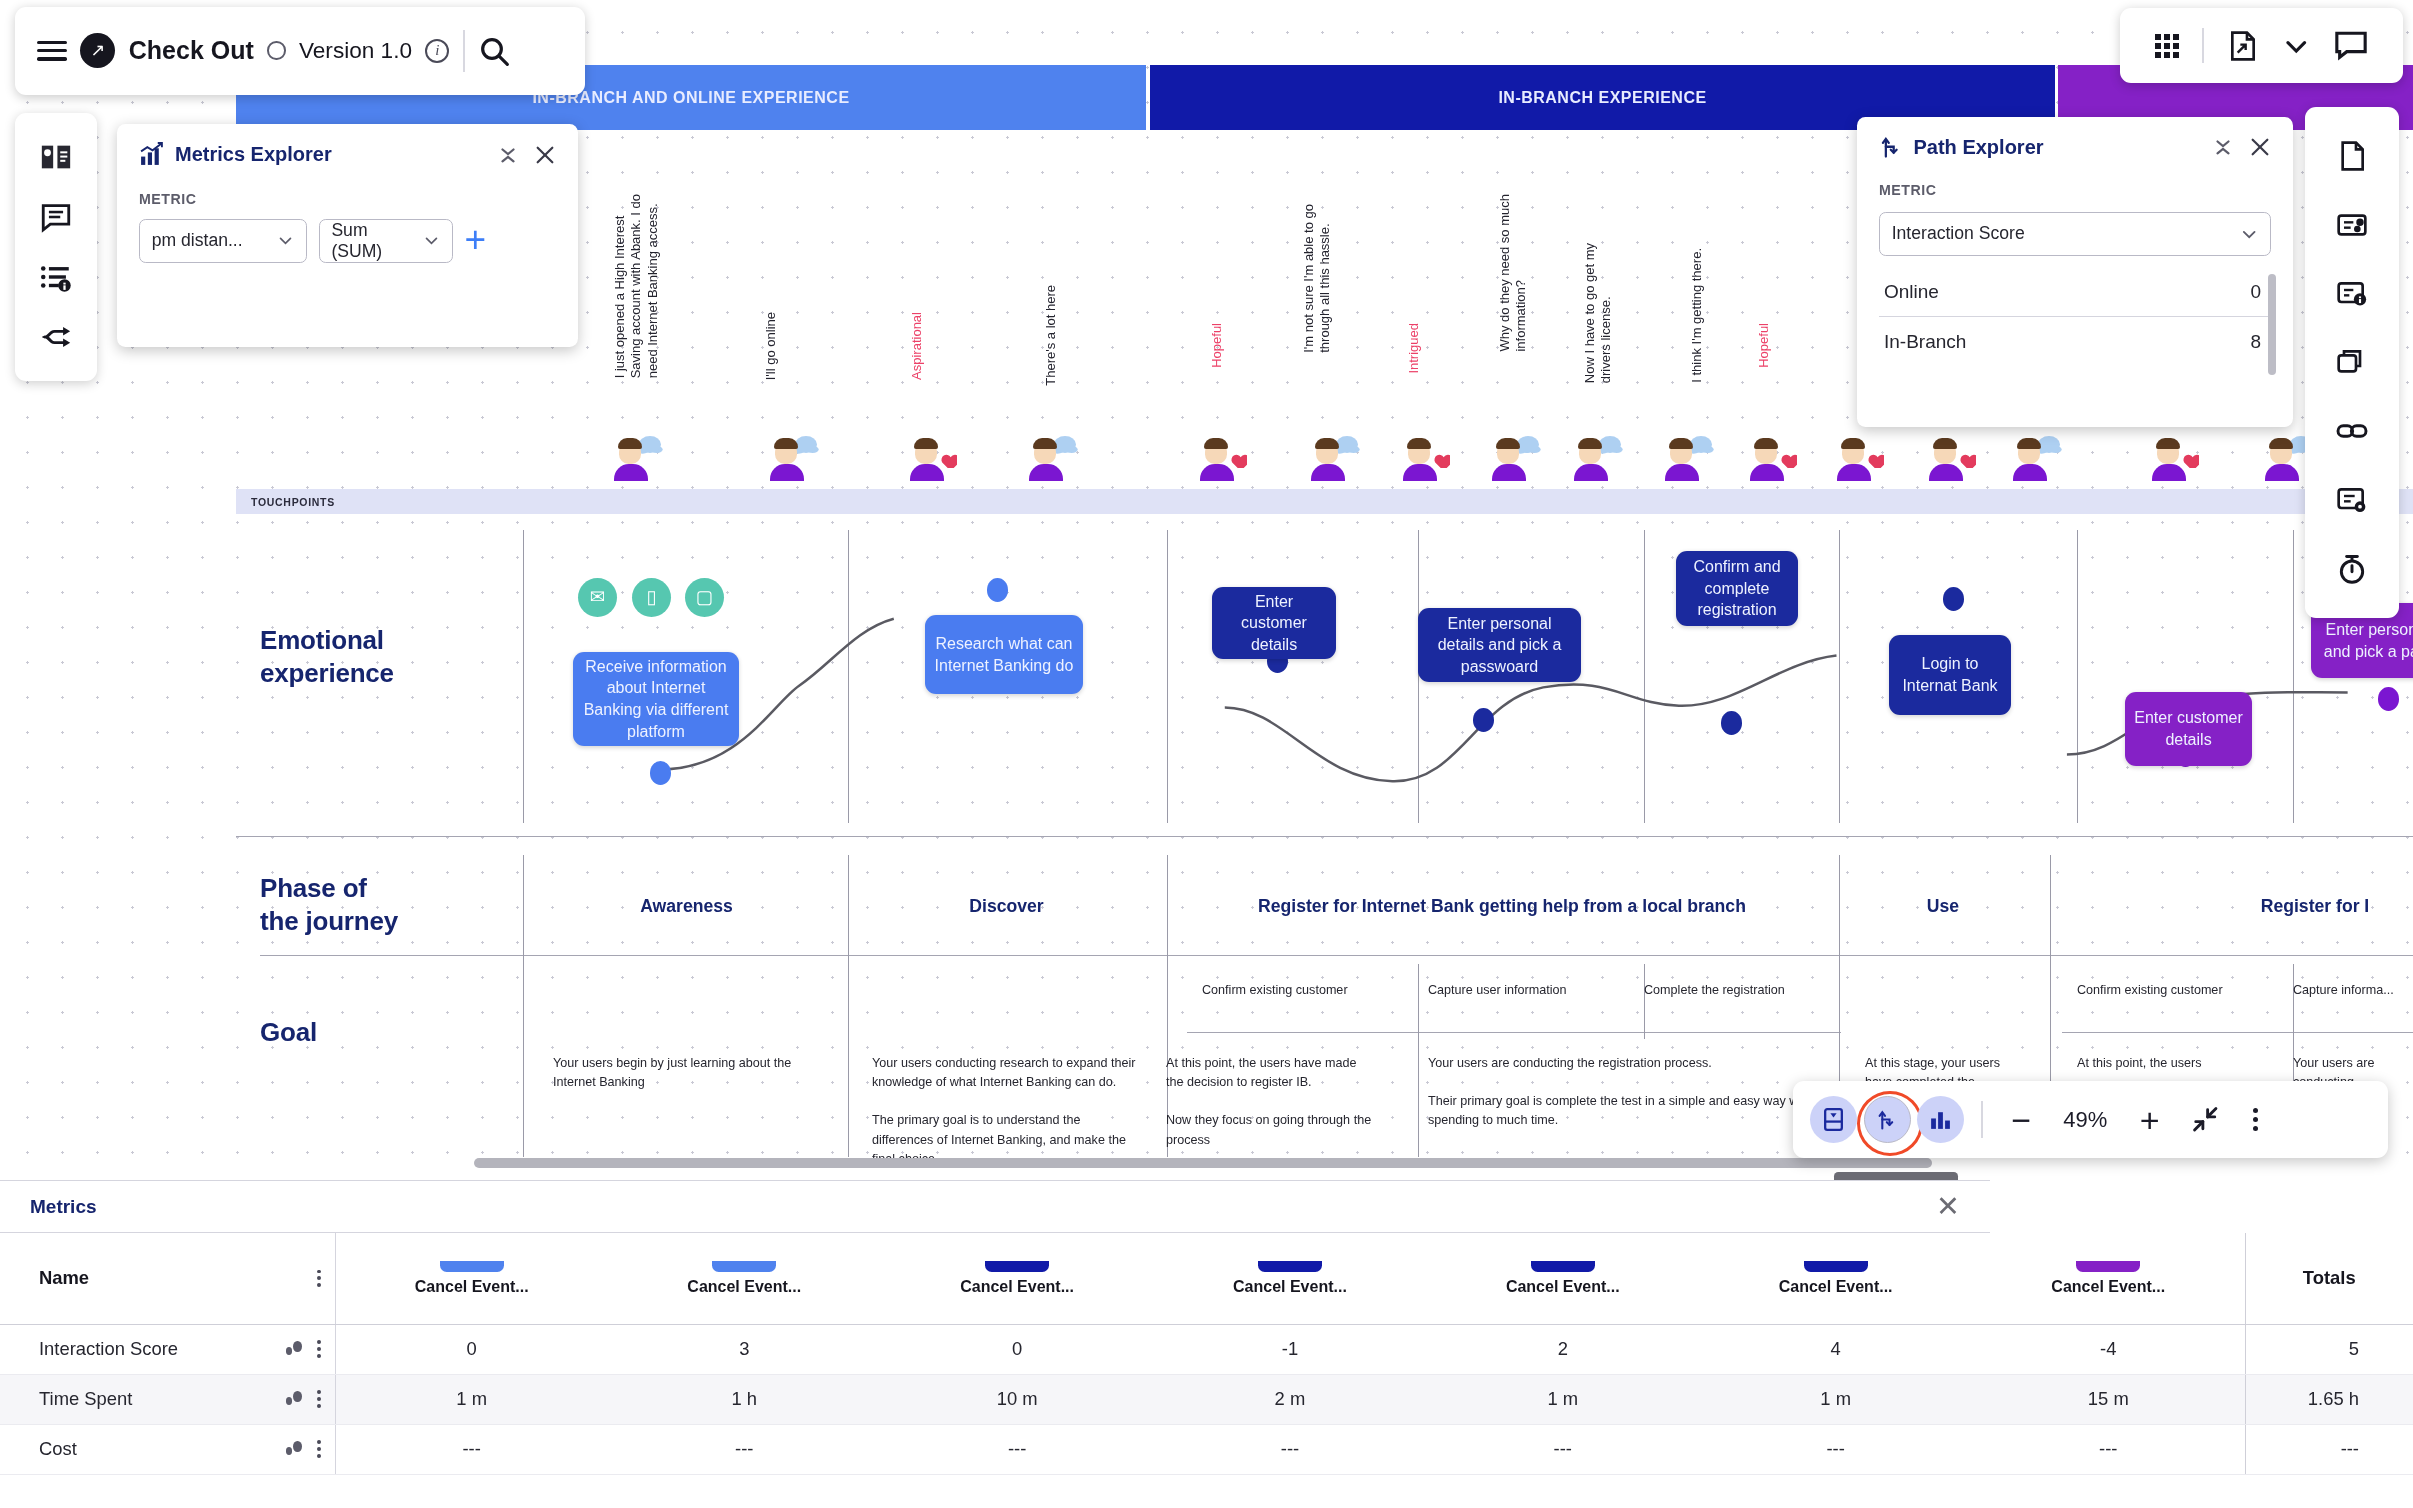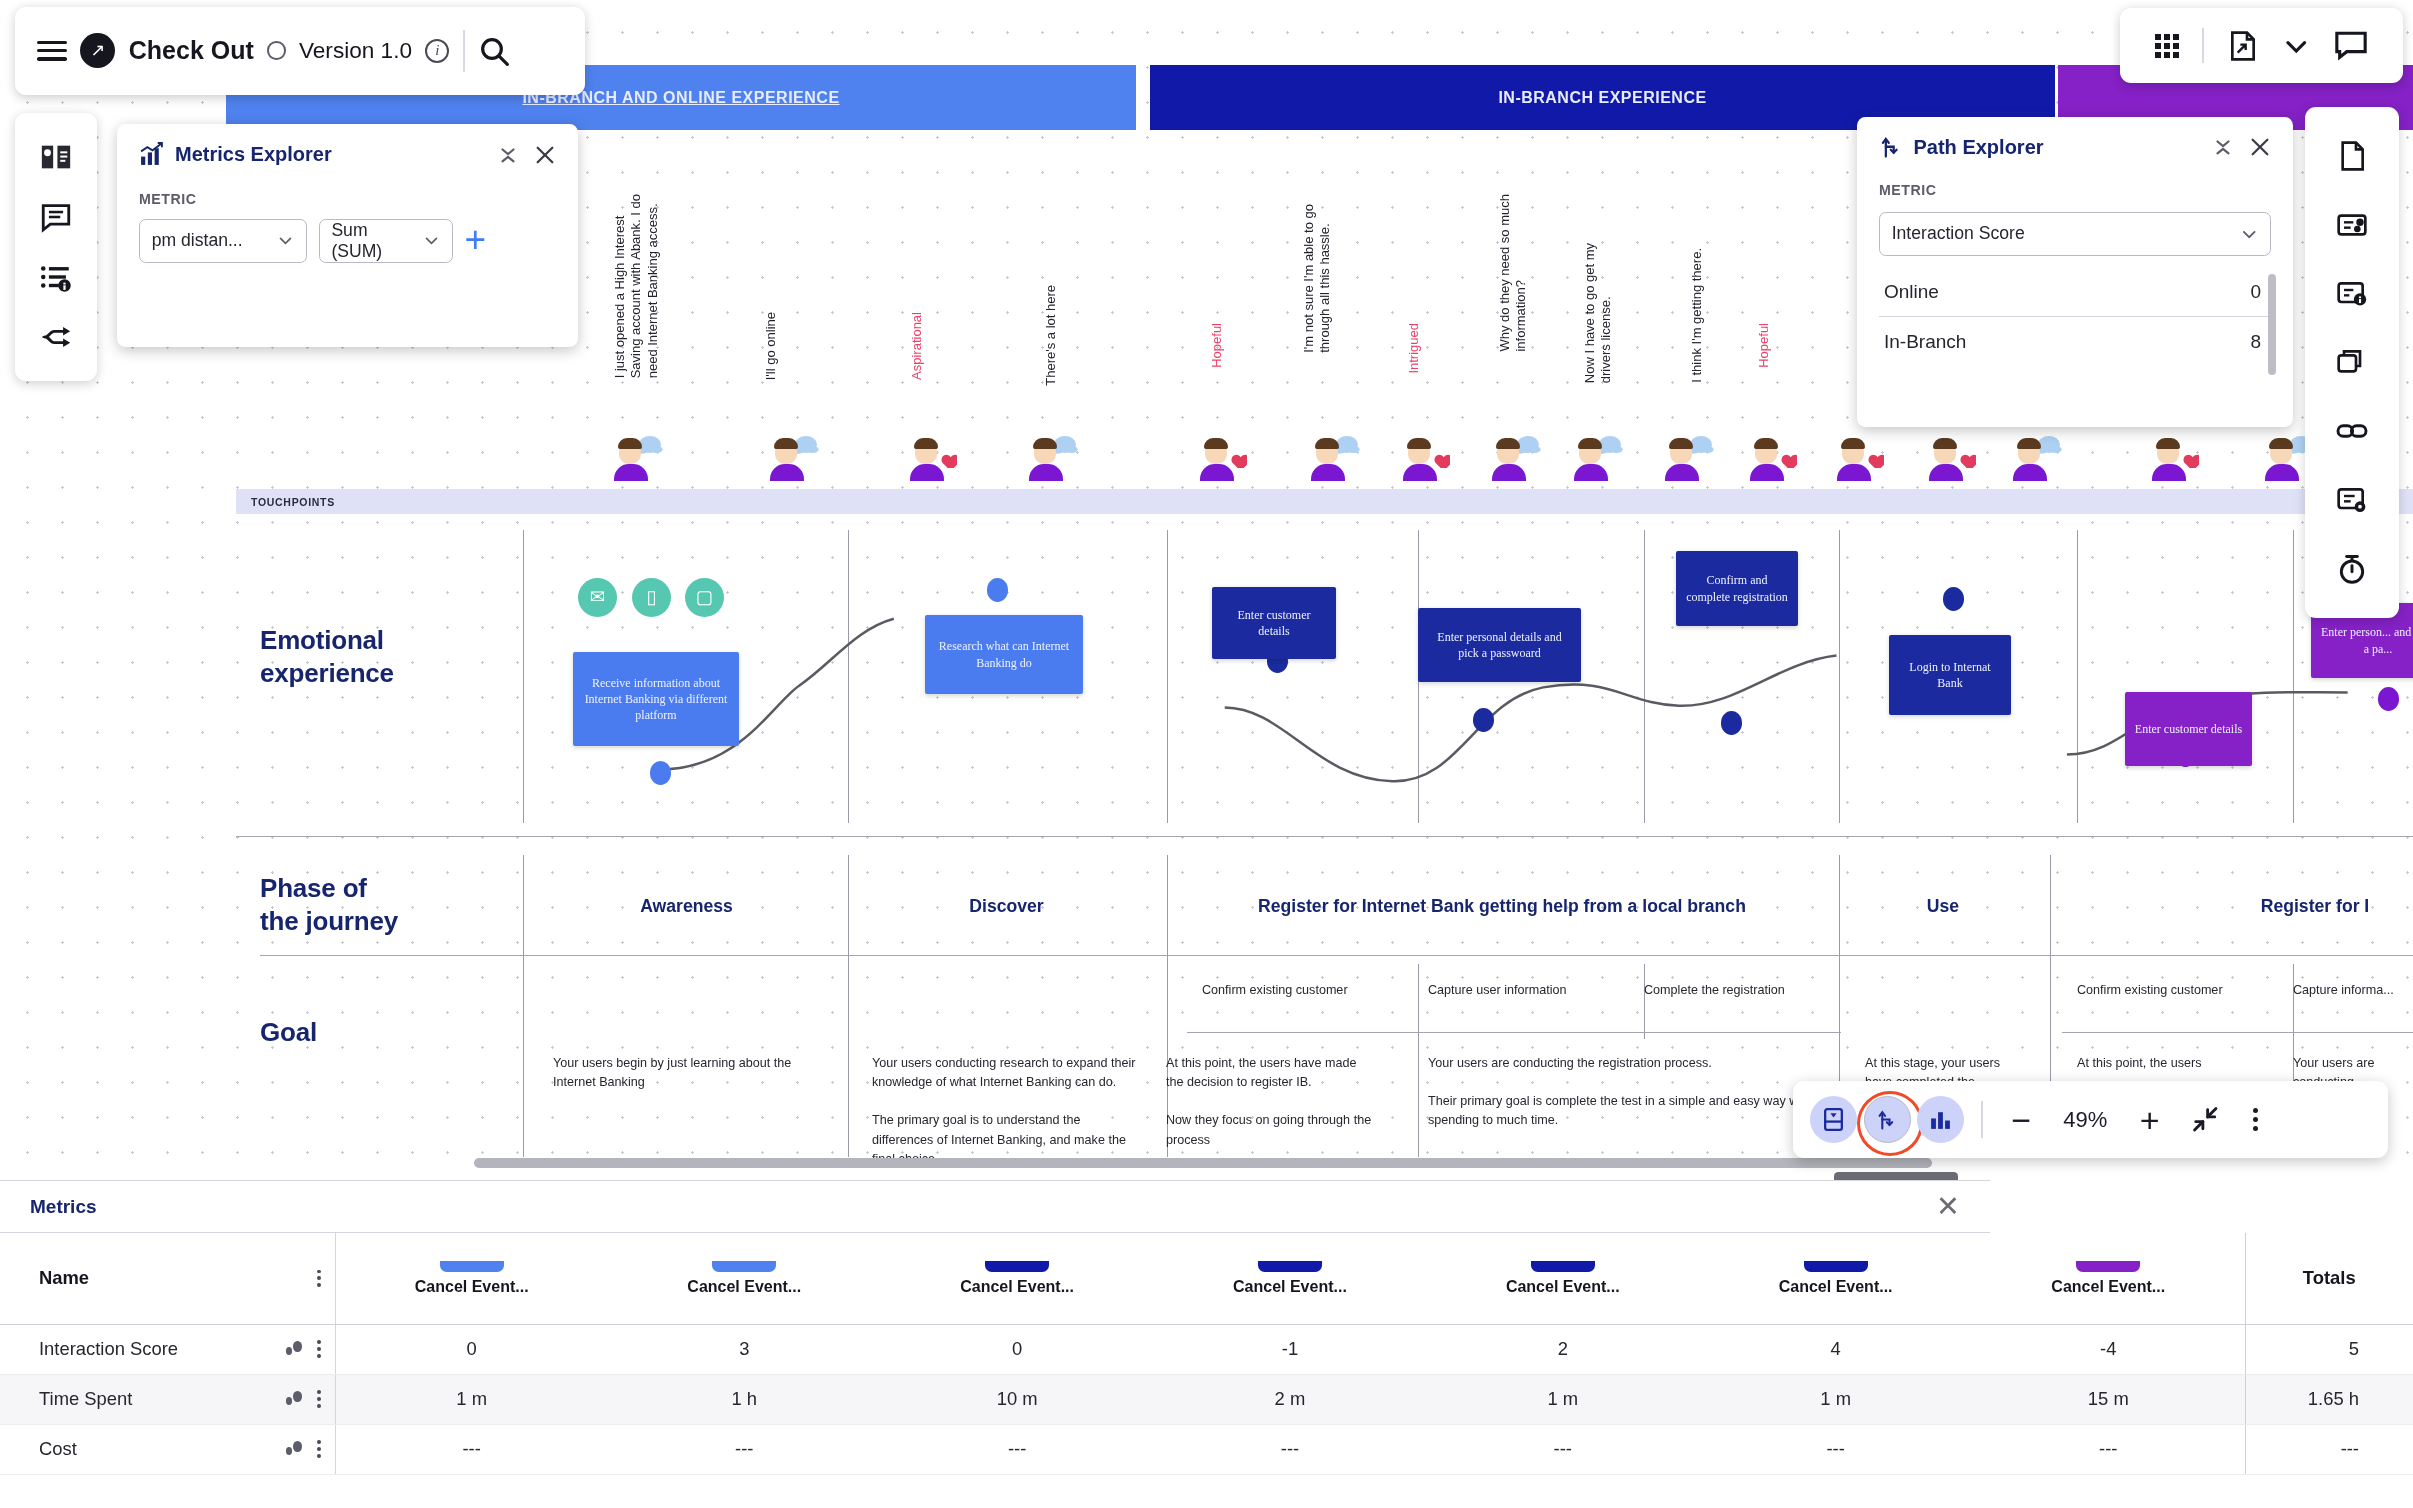--- a/index.html
+++ b/index.html
@@ -22,21 +22,21 @@
     overflow: hidden;
   }
 
   
   .lane {
     position: absolute; top: 65px; height: 65px;
     display: flex; align-items: center; justify-content: center;
     color: #e8ecff; font-weight: 700; font-size: 16px;
     letter-spacing: 0.5px;
   }
-  .lane.a { left: 226px; width: 910px; background: #4f82ee; text-decoration: underline; }
+  .lane.a { left: 236px; width: 910px; background: #4f82ee; }
   .lane.b { left: 1150px; width: 905px; background: #111aa8; }
   .lane.c { left: 2058px; width: 355px; background: #8521c6; }
 
   
   .quote {
     position: absolute;
     writing-mode: vertical-rl;
     transform: rotate(180deg);
     font-size: 13px;
     line-height: 1.25;
@@ -86,24 +86,24 @@
   .rowlabel {
     position: absolute; font-size: 26px; font-weight: 700;
     color: #16256e; line-height: 1.28; letter-spacing: -0.2px;
   }
 
   
   .vsep { position: absolute; width: 0.8px; background: #9a9aa8; }
 
   
   .ecard {
-    position: absolute; border-radius: 2px; color: #eef2ff;
-    font-size: 12px; line-height: 1.35; text-align: center;
+    position: absolute; border-radius: 11px; color: #eef2ff;
+    font-size: 16px; line-height: 1.35; text-align: center;
     display: flex; align-items: center; justify-content: center;
-    padding: 6.7px 8.4px; box-shadow: 0 1.7px 4.2px rgba(0,0,0,.16); font-family: Liberation Serif, serif;
+    padding: 6.7px 8.4px; box-shadow: 0 1.7px 4.2px rgba(0,0,0,.16);
   }
   .ecard.lb { background: #4a7cf0; }
   .ecard.db { background: #1b2a9e; }
   .ecard.pp { background: #8521c6; }
 
   .dot { position: absolute; width: 21px; height: 23.5px; border-radius: 50%; }
   .dot.lb { background: #4a7cf0; }
   .dot.db { background: #1b2a9e; }
   .dot.pp { background: #7b16d1; }
 

